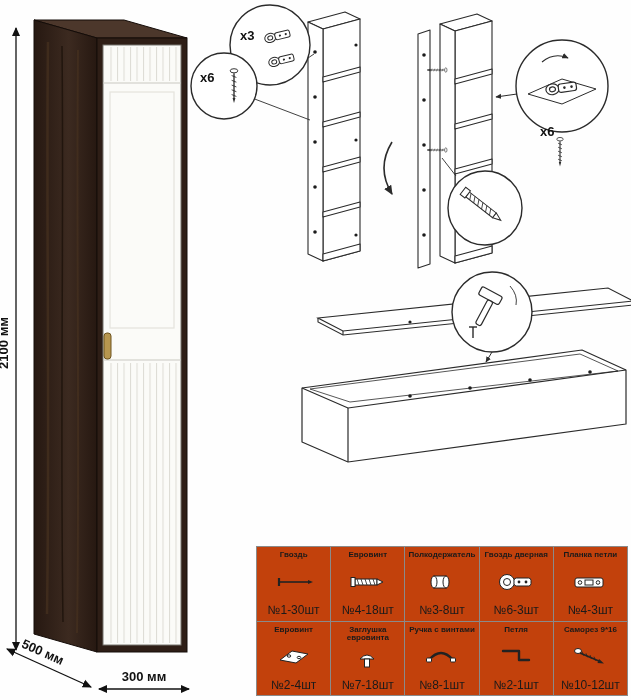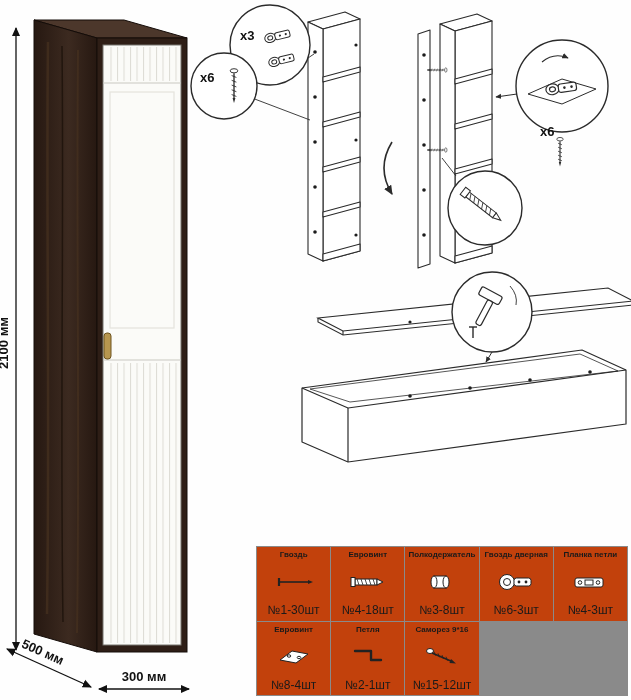--- a/index.html
+++ b/index.html
@@ -284,24 +284,45 @@
 
     <div class="cell">
       <div class="part-name">Евровинт</div>
       <div class="part-icon">
         <svg width="44" height="26" viewBox="0 0 44 26">
           <polygon points="8,17 20,8 36,11 24,20" fill="#fff" stroke="#222"></polygon>
           <ellipse cx="17" cy="13" rx="1.8" ry="1.2" fill="none" stroke="#222"></ellipse>
           <ellipse cx="27" cy="14.5" rx="1.8" ry="1.2" fill="none" stroke="#222"></ellipse>
         </svg>
       </div>
-      <div class="part-qty">№8-4шт</div>
-    </div>
-
-
+      <div class="part-qty">№2-4шт</div>
+    </div>
+
+    <div class="cell">
+      <div class="part-name">Заглушка евровинта</div>
+      <div class="part-icon">
+        <svg width="44" height="26" viewBox="0 0 44 26">
+          <path d="M14,11 Q21,3 28,11 Z" fill="#fff" stroke="#222"></path>
+          <rect x="18.5" y="11" width="5" height="8" fill="#fff" stroke="#222"></rect>
+        </svg>
+      </div>
+      <div class="part-qty">№7-18шт</div>
+    </div>
+
+    <div class="cell">
+      <div class="part-name">Ручка с винтами</div>
+      <div class="part-icon">
+        <svg width="44" height="26" viewBox="0 0 44 26">
+          <path d="M9,17 Q21,3 33,17" fill="none" stroke="#222" stroke-width="2.4"></path>
+          <rect x="6.5" y="15" width="5" height="4" rx="1" fill="#fff" stroke="#222"></rect>
+          <rect x="30.5" y="15" width="5" height="4" rx="1" fill="#fff" stroke="#222"></rect>
+        </svg>
+      </div>
+      <div class="part-qty">№8-1шт</div>
+    </div>
 
     <div class="cell">
       <div class="part-name">Петля</div>
       <div class="part-icon">
         <svg width="44" height="26" viewBox="0 0 44 26">
           <polyline points="9,8 25,8 25,17 35,17" fill="none" stroke="#222" stroke-width="2.4" stroke-linejoin="round" stroke-linecap="round"></polyline>
         </svg>
       </div>
       <div class="part-qty">№2-1шт</div>
     </div>
@@ -309,17 +330,17 @@
     <div class="cell">
       <div class="part-name">Саморез 9*16</div>
       <div class="part-icon">
         <svg width="44" height="26" viewBox="0 0 44 26">
           <ellipse cx="10" cy="8" rx="3.5" ry="2.5" fill="#fff" stroke="#222"></ellipse>
           <line x1="12" y1="10" x2="32" y2="18.5" stroke="#222" stroke-width="1.6"></line>
           <path d="M14,8.6 l1.5,4 M18,10.3 l1.5,4 M22,12 l1.5,4 M26,13.7 l1.5,4" stroke="#222" stroke-width="0.8" fill="none"></path>
           <polygon points="31,16 36,20.5 29.5,20" fill="#222"></polygon>
         </svg>
       </div>
-      <div class="part-qty">№15-12шт</div>
+      <div class="part-qty">№10-12шт</div>
     </div>
 
   </div>
 </div>
 
 </body></html>

